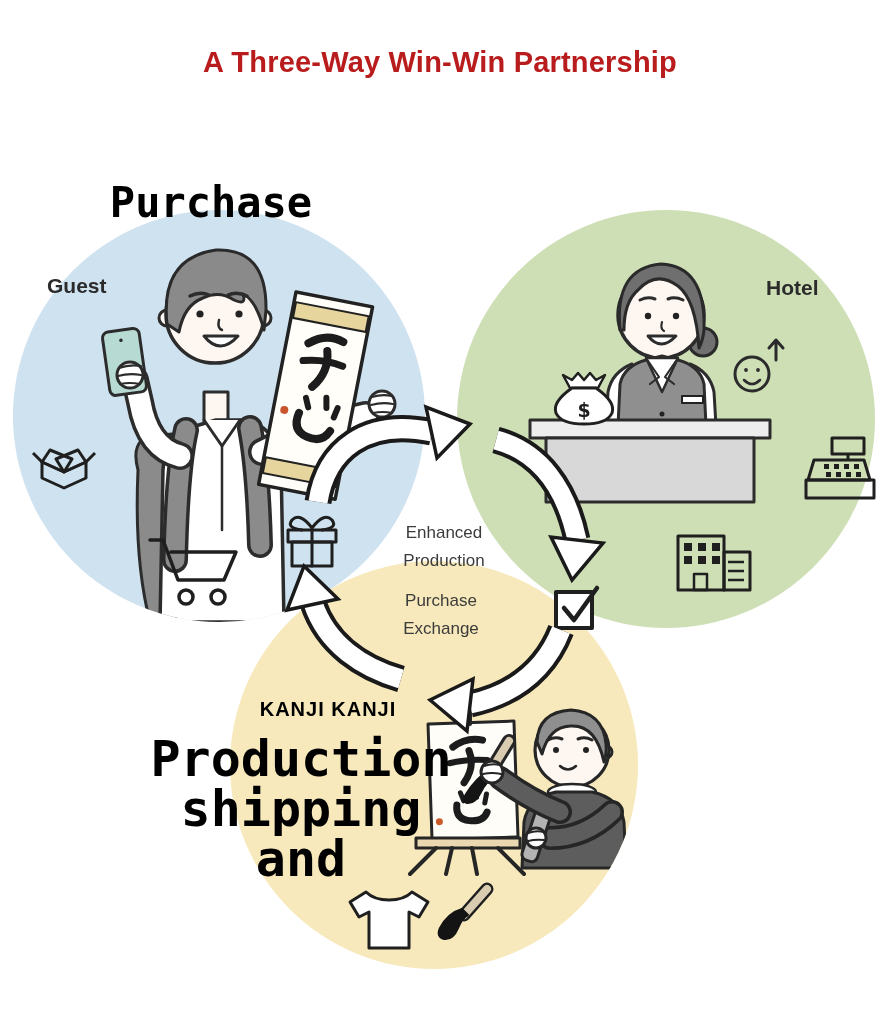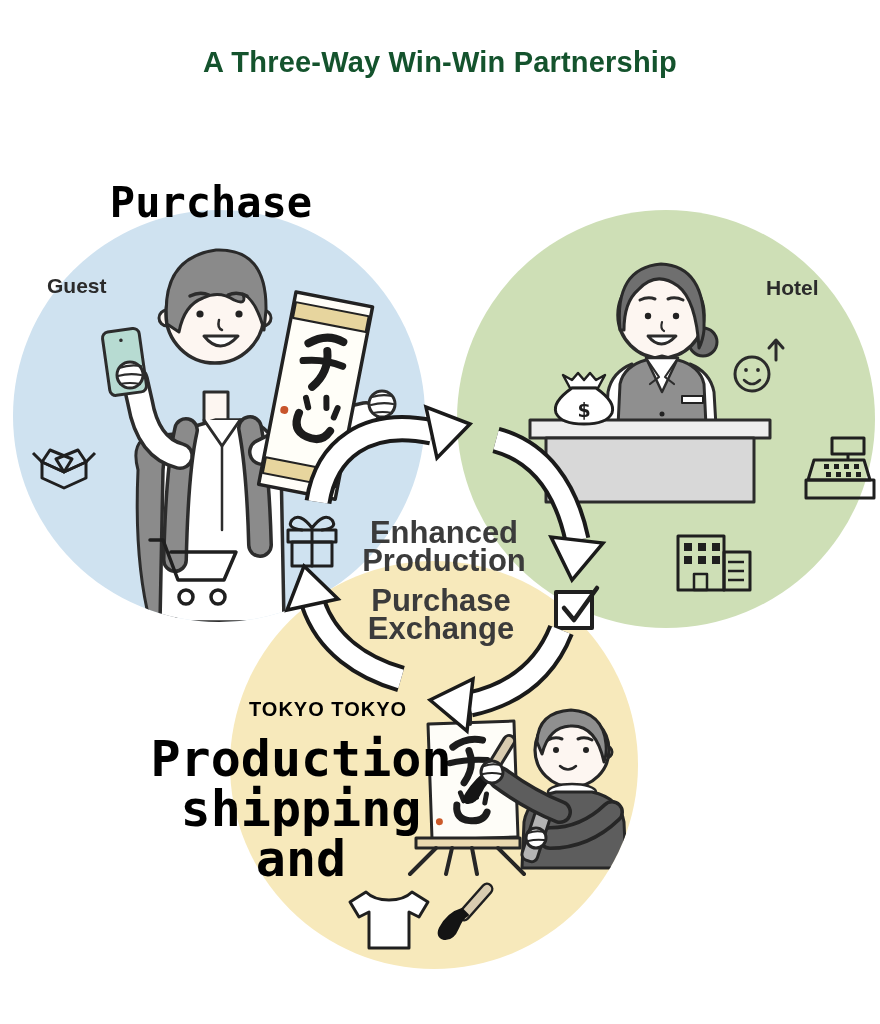--- a/index.html
+++ b/index.html
@@ -1,34 +1,34 @@
 <!DOCTYPE html>
 <html><head>
 <meta charset="utf-8">
 <style>
   html,body{margin:0;padding:0;background:#ffffff;}
   .canvas{position:relative;width:880px;height:1024px;background:#ffffff;overflow:hidden;
           font-family:"Liberation Sans",sans-serif;}
   .canvas svg{position:absolute;left:0;top:0;}
   .title{position:absolute;left:440px;top:46px;transform:translateX(-50%);
-         font-size:29px;font-weight:bold;color:#14532d;white-space:nowrap;letter-spacing:.2px;}
+         font-size:29px;font-weight:bold;color:#b91c1c;white-space:nowrap;letter-spacing:.2px;}
   .node-label{position:absolute;transform:translateX(-50%);
               font-family:"DejaVu Sans Mono",monospace;font-weight:bold;color:#000;
               white-space:nowrap;text-align:right;}
   .node-label.purchase{left:211px;top:178px;font-size:42px;}
   .node-label.delivery{left:665px;top:179px;font-size:40px;}
   .node-label.production{left:301px;top:734px;font-size:50px;line-height:50px;text-align:center;}
   .node-label.production span{display:block;}
   .actor{position:absolute;font-weight:bold;color:#2b2b2b;font-size:21px;white-space:nowrap;}
   .actor.guest{left:47px;top:274px;}
   .actor.hotel{left:766px;top:276px;}
   .actor.kanji{left:328px;top:698px;transform:translateX(-50%);font-size:20px;font-weight:800;
                color:#000;letter-spacing:1px;}
   .center-text{position:absolute;transform:translateX(-50%);text-align:center;
-               font-size:31px;font-weight:700;color:#3b3b3b;line-height:28px;}
+               font-size:17px;font-weight:400;color:#3b3b3b;line-height:28px;}
   .center-text span{display:block;}
   .center-text.enhanced{left:444px;top:519px;}
   .center-text.cultural{left:441px;top:587px;}
 </style>
 </head>
 <body>
 
 <div class="canvas">
 
 <svg width="880" height="1024" viewBox="0 0 880 1024">
@@ -293,20 +293,20 @@
 
   <div class="center-text enhanced">
     <span>Enhanced</span>
     <span>Production</span>
   </div>
   <div class="center-text cultural">
     <span>Purchase</span>
     <span>Exchange</span>
   </div>
 
-  <div class="actor kanji">TOKYO TOKYO</div>
+  <div class="actor kanji">KANJI KANJI</div>
   <div class="node-label production">
     <span>Production</span>
     <span>shipping</span>
     <span>and</span>
   </div>
 
 </div>
 
 </body></html>

